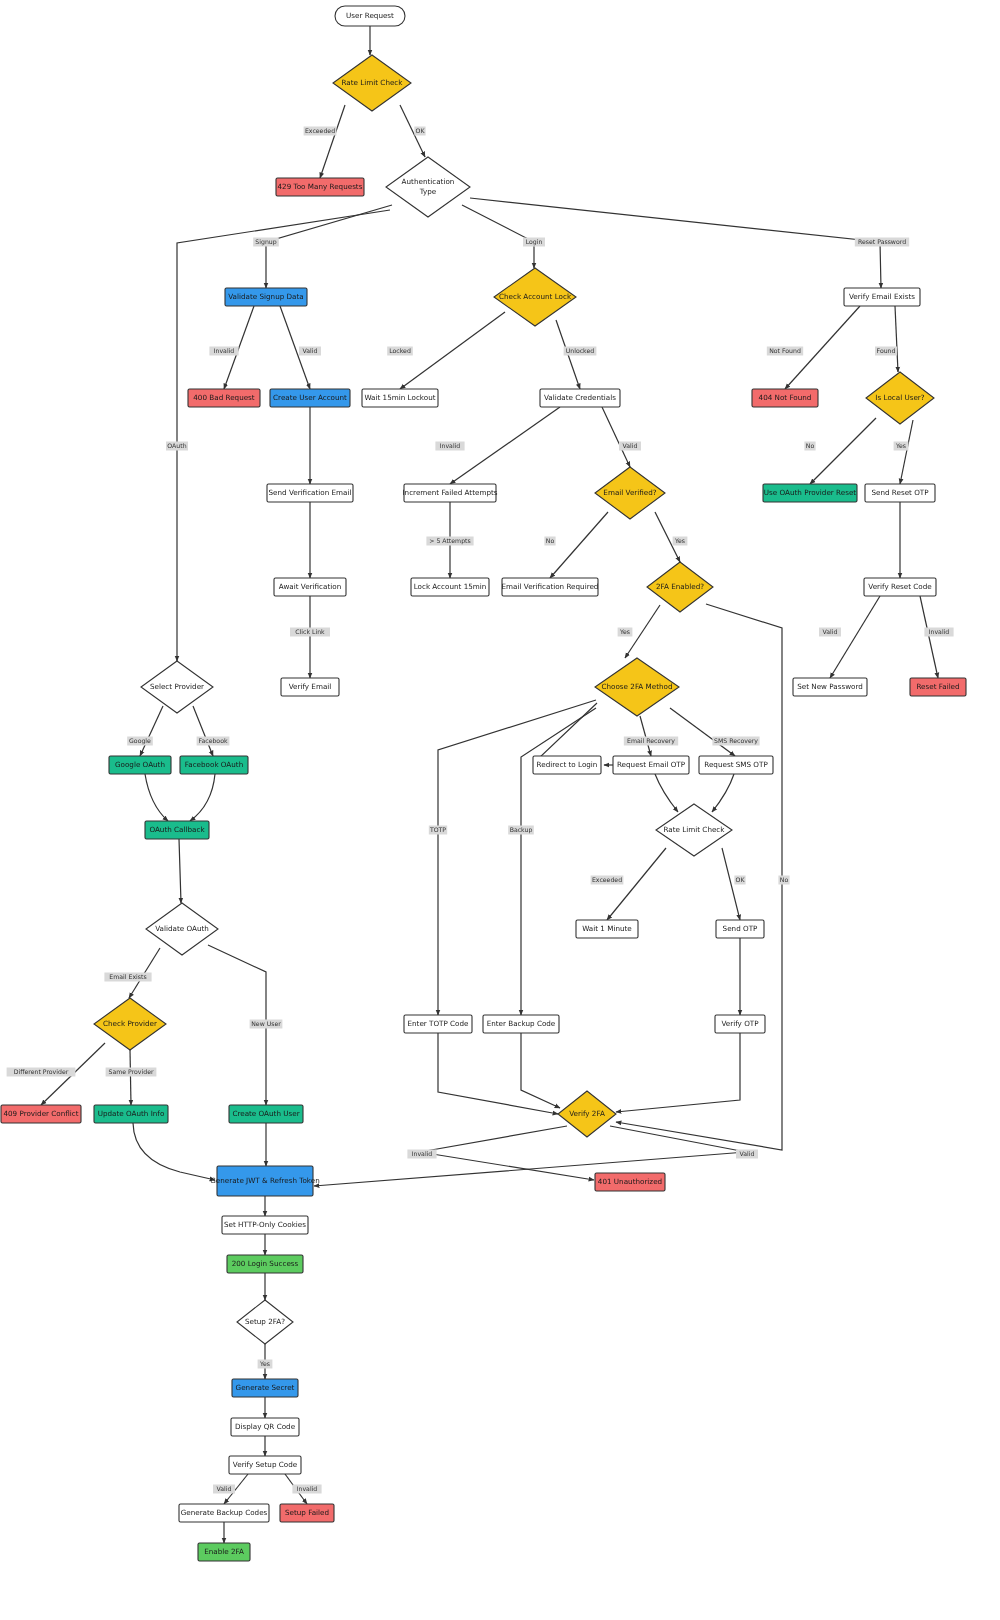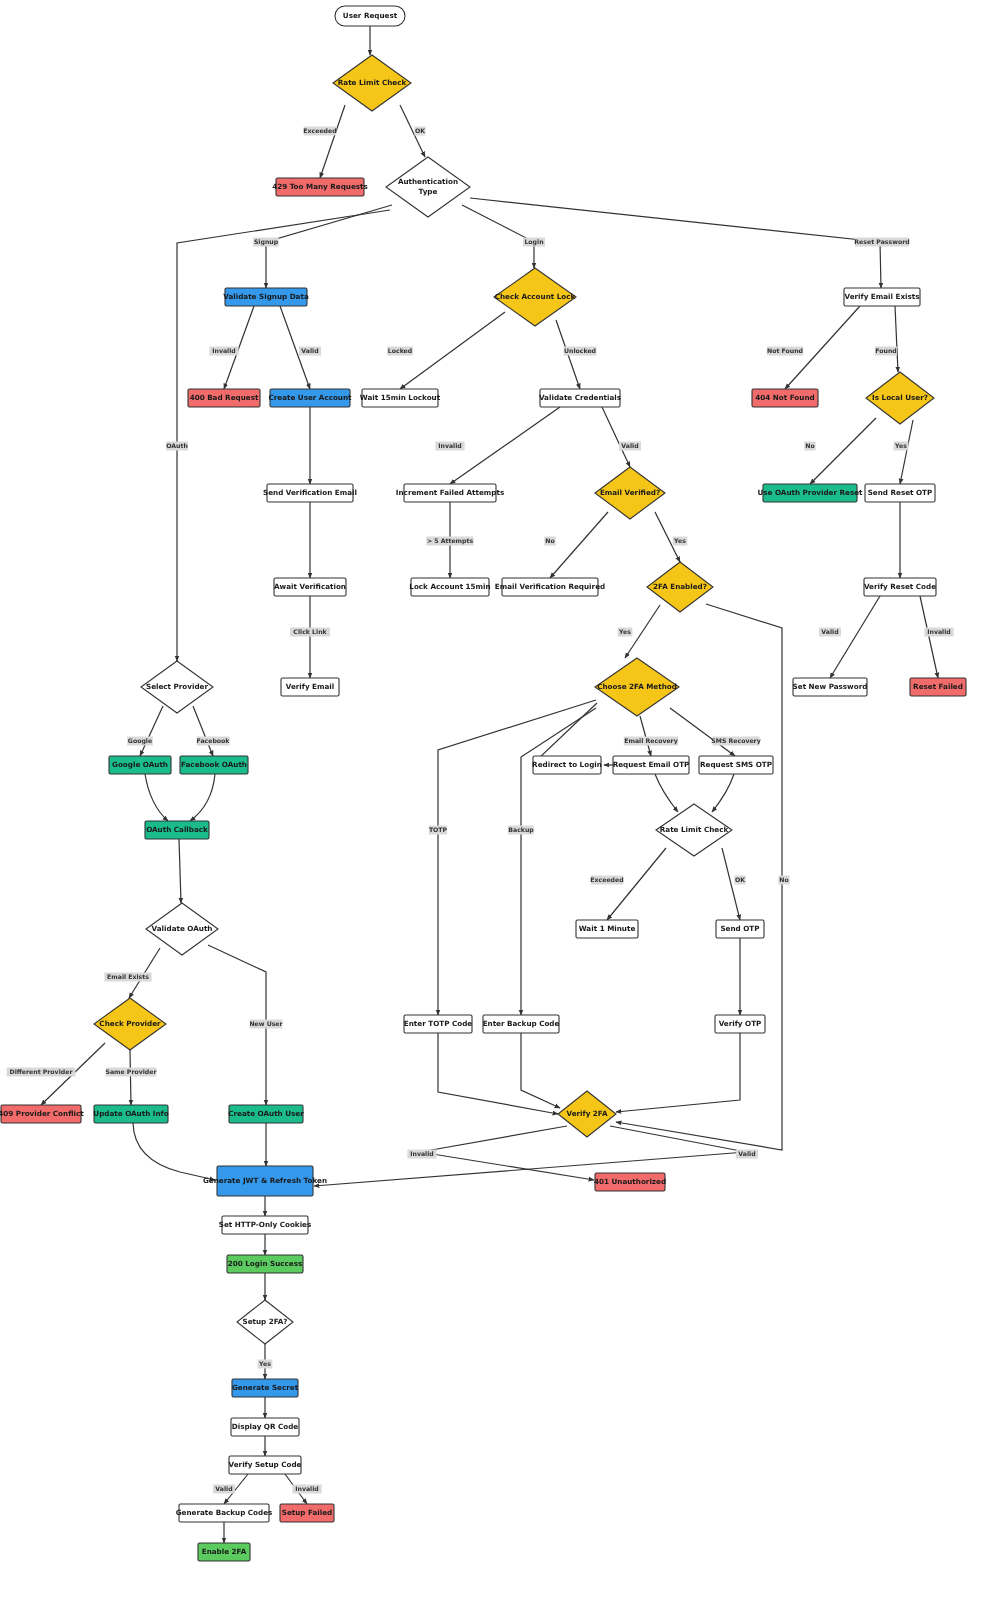--- a/index.html
+++ b/index.html
@@ -1,17 +1,17 @@
 <!DOCTYPE html>
 <html><head>
 <meta charset="utf-8">
 <style>
   html,body{margin:0;padding:0;background:#ffffff;}
   body{font-family:"DejaVu Sans","Liberation Sans",sans-serif;}
-  #stage{position:relative;width:1000px;height:1620px;background:#fff;overflow:hidden;font-weight:bold;}
+  #stage{position:relative;width:1000px;height:1620px;background:#fff;overflow:hidden;}
   svg{position:absolute;left:0;top:0;width:1000px;height:1620px;}
   .edge{fill:none;stroke:#333333;stroke-width:1.2;}
   .nodebox{stroke:#333333;stroke-width:1.1;}
   .nodelabel{font-family:"DejaVu Sans","Liberation Sans",sans-serif;font-size:7.2px;fill:#1a1a1a;text-anchor:middle;dominant-baseline:middle;}
   .edgelabel{font-family:"DejaVu Sans","Liberation Sans",sans-serif;font-size:6.2px;fill:#333333;text-anchor:middle;dominant-baseline:middle;}
   .edgelabel-bg{fill:#d9d9d9;stroke:none;}
 </style>
 </head>
 <body>
 

